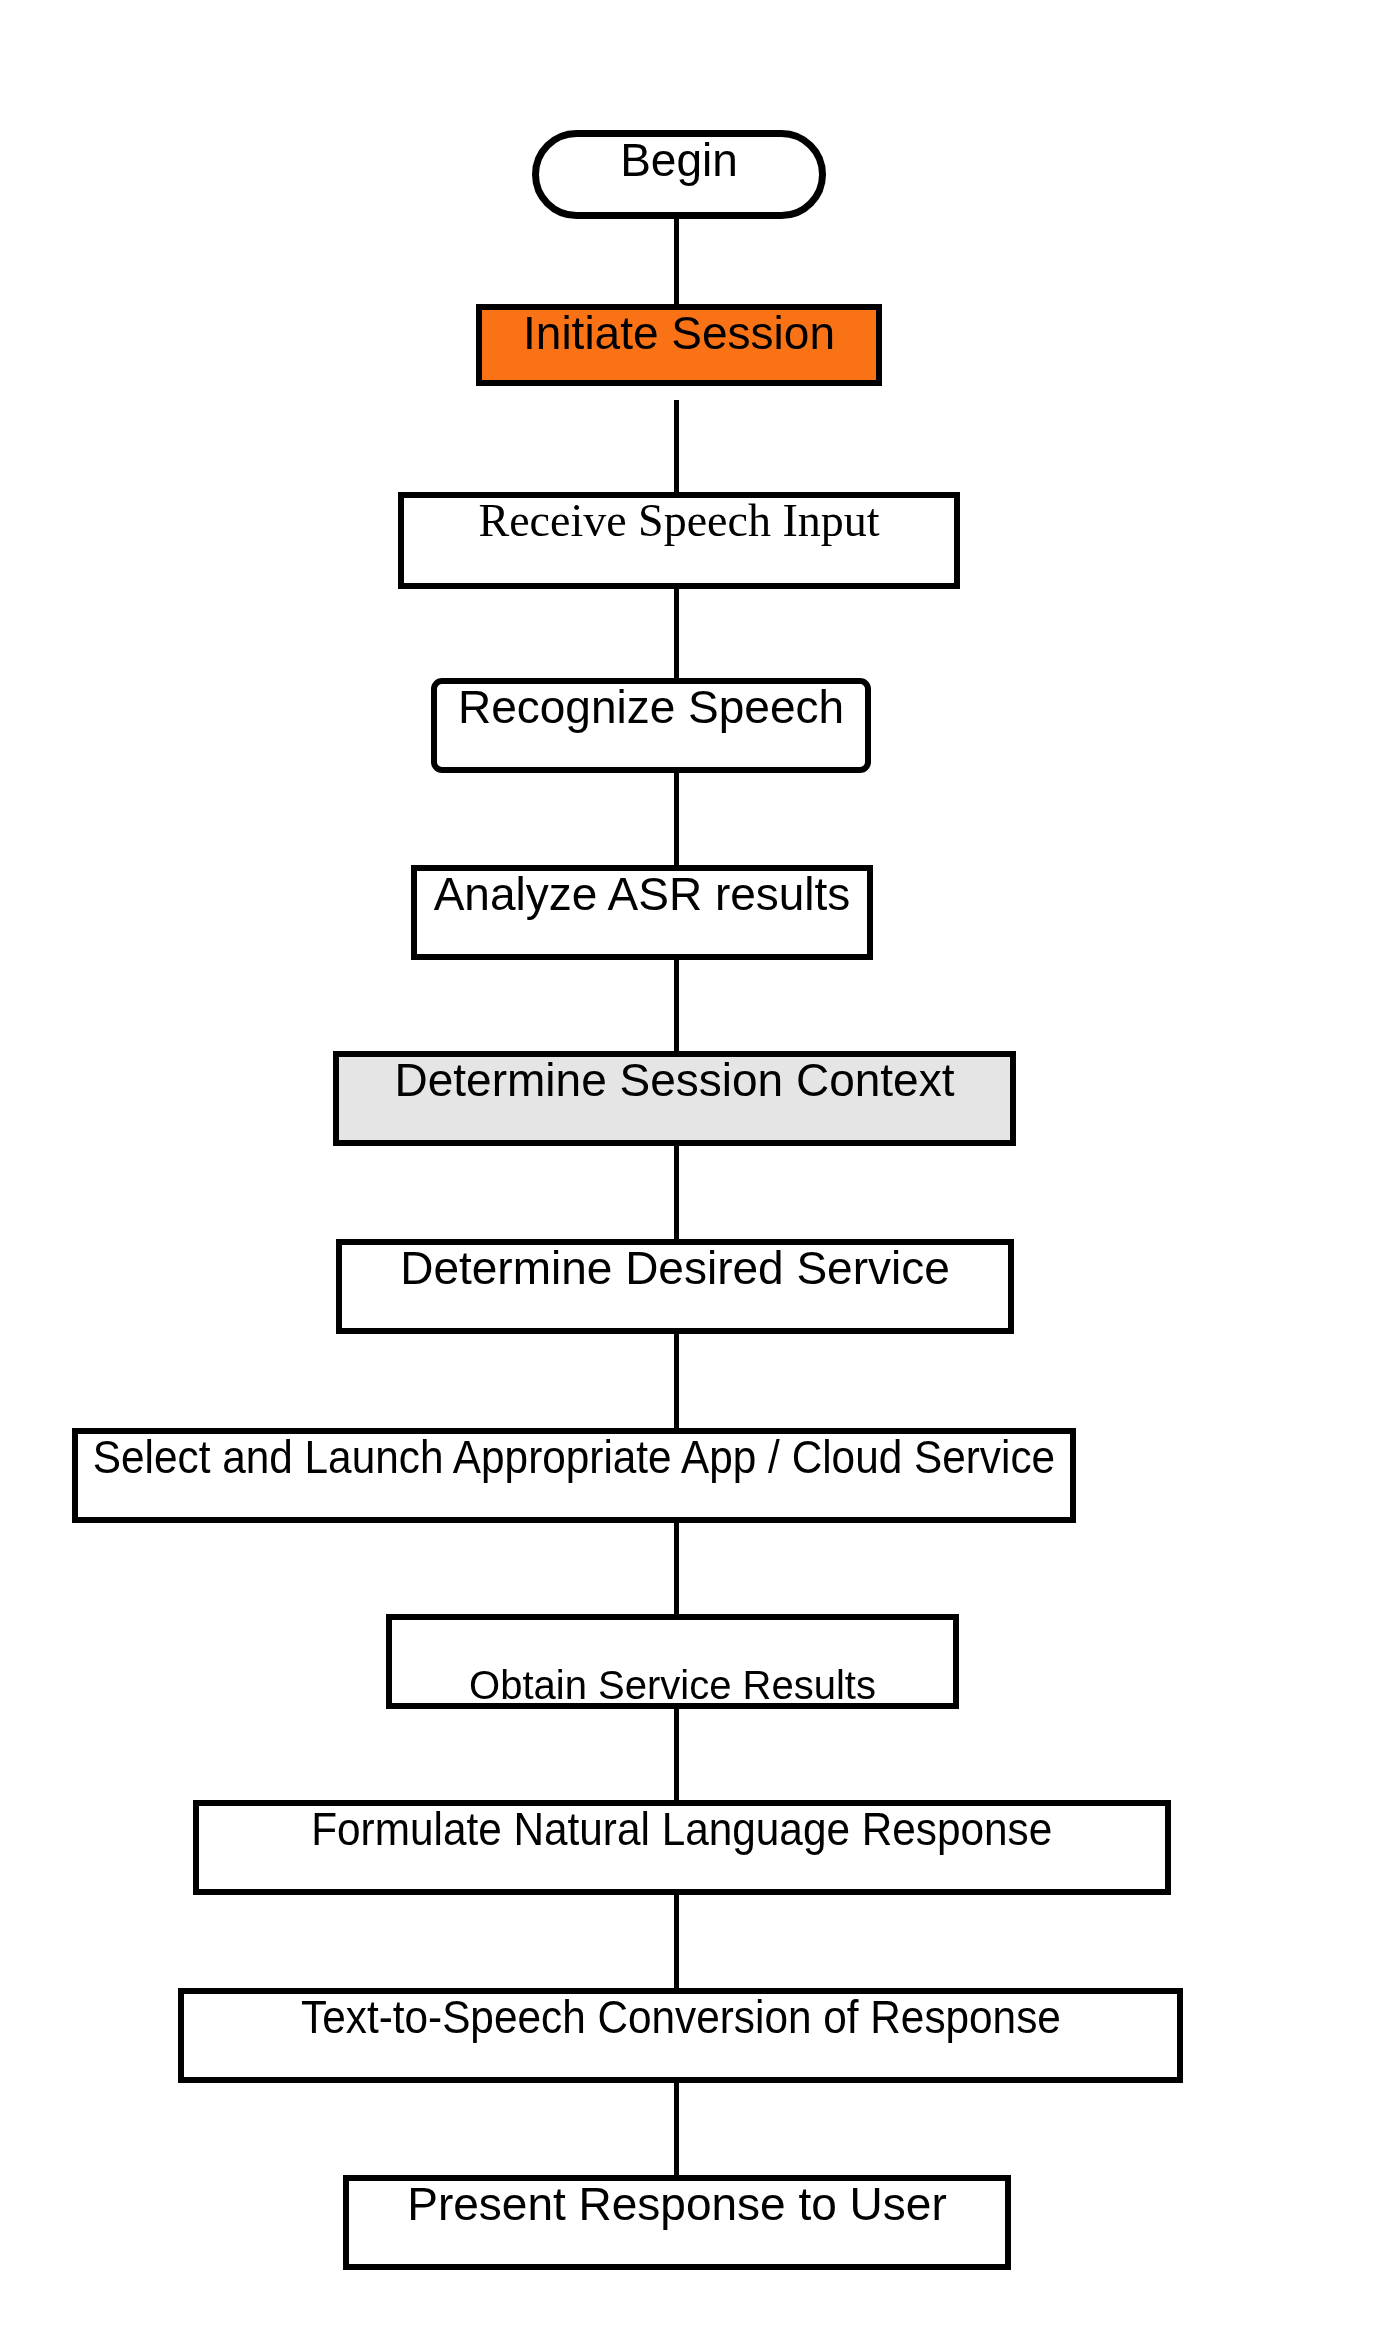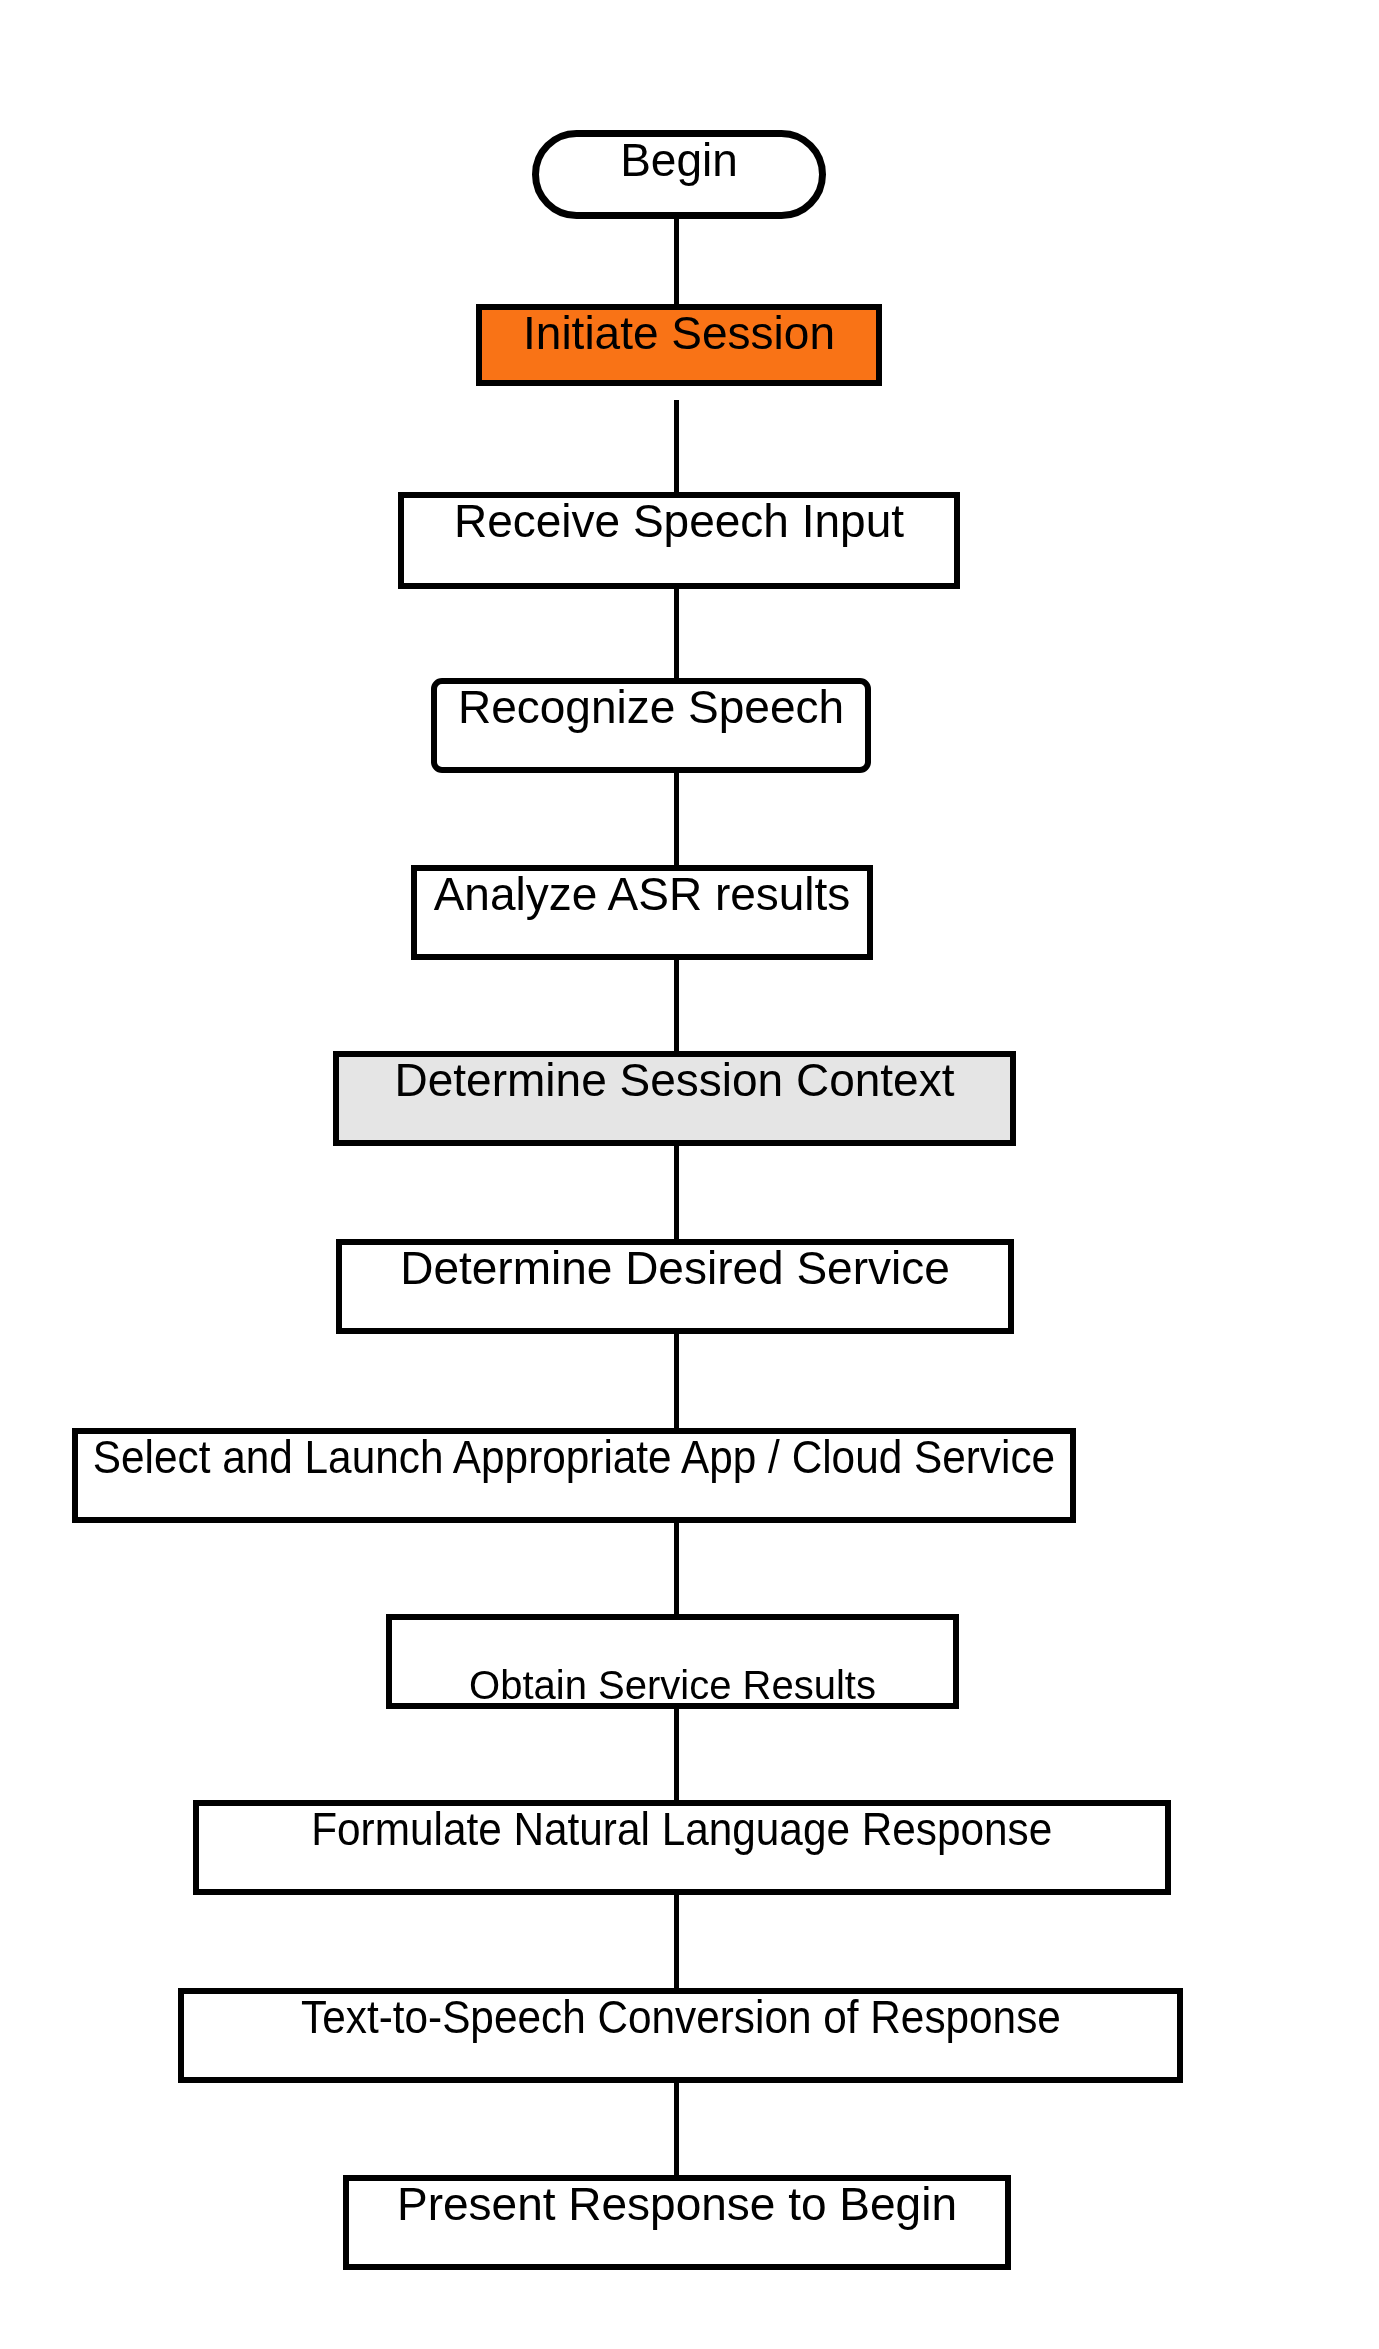--- a/index.html
+++ b/index.html
@@ -61,21 +61,21 @@
     <div class="connector" style="left: 674px; top: 1708px; height: 93px; background: rgb(0, 0, 0);"></div>
     <div class="connector" style="left: 674px; top: 1894px; height: 95px; background: rgb(0, 0, 0);"></div>
     <div class="connector" style="left: 674px; top: 2082px; height: 94px; background: rgb(0, 0, 0);"></div>
     <div class="node terminator" style="left: 532px; top: 130px; width: 294px; height: 89px; border-color: rgb(0, 0, 0); background: rgb(255, 255, 255);">
       <span class="label" style="font-size: 46px;">Begin</span>
     </div>
     <div class="node" style="left: 476px; top: 304px; width: 406px; height: 82px; border-color: rgb(0, 0, 0); background: #f97316;">
       <span class="label" style="font-size: 46px;">Initiate Session</span>
     </div>
     <div class="node" style="left: 398px; top: 492px; width: 562px; height: 97px; border-color: rgb(0, 0, 0); background: rgb(255, 255, 255);">
-      <span class="label" style="font-size: 46px;">Receive Speech Input</span>
+      <span class="label" style="font-size: 46px; font-family: Liberation Serif, serif;">Receive Speech Input</span>
     </div>
     <div class="node" style="left: 431px; top: 678px; width: 440px; height: 95px; border-color: rgb(0, 0, 0); background: rgb(255, 255, 255); border-radius: 11px;">
       <span class="label" style="font-size: 46px;">Recognize Speech</span>
     </div>
     <div class="node" style="left: 411px; top: 865px; width: 462px; height: 95px; border-color: rgb(0, 0, 0); background: rgb(255, 255, 255);">
       <span class="label" style="font-size: 46px;">Analyze ASR results</span>
     </div>
     <div class="node" style="left: 333px; top: 1051px; width: 683px; height: 95px; border-color: rgb(0, 0, 0); background: #e5e5e5;">
       <span class="label" style="font-size: 46px;">Determine Session Context</span>
     </div>
@@ -88,15 +88,15 @@
     <div class="node" style="left: 386px; top: 1614px; width: 573px; height: 95px; border-color: rgb(0, 0, 0); background: rgb(255, 255, 255);">
       <span class="label" style="font-size: 40px; margin-top: 45px;">Obtain Service Results</span>
     </div>
     <div class="node" style="left: 193px; top: 1800px; width: 978px; height: 95px; border-color: rgb(0, 0, 0); background: rgb(255, 255, 255);">
       <span class="label" style="font-size: 46px; transform: scaleX(0.92); transform-origin: center center;">Formulate Natural Language Response</span>
     </div>
     <div class="node" style="left: 178px; top: 1988px; width: 1005px; height: 95px; border-color: rgb(0, 0, 0); background: rgb(255, 255, 255);">
       <span class="label" style="font-size: 46px; transform: scaleX(0.92); transform-origin: center center;">Text-to-Speech Conversion of Response</span>
     </div>
     <div class="node" style="left: 343px; top: 2175px; width: 668px; height: 95px; border-color: rgb(0, 0, 0); background: rgb(255, 255, 255);">
-      <span class="label" style="font-size: 46px;">Present Response to Begin</span>
+      <span class="label" style="font-size: 46px;">Present Response to User</span>
     </div>
   </div>
 
 </body></html>

